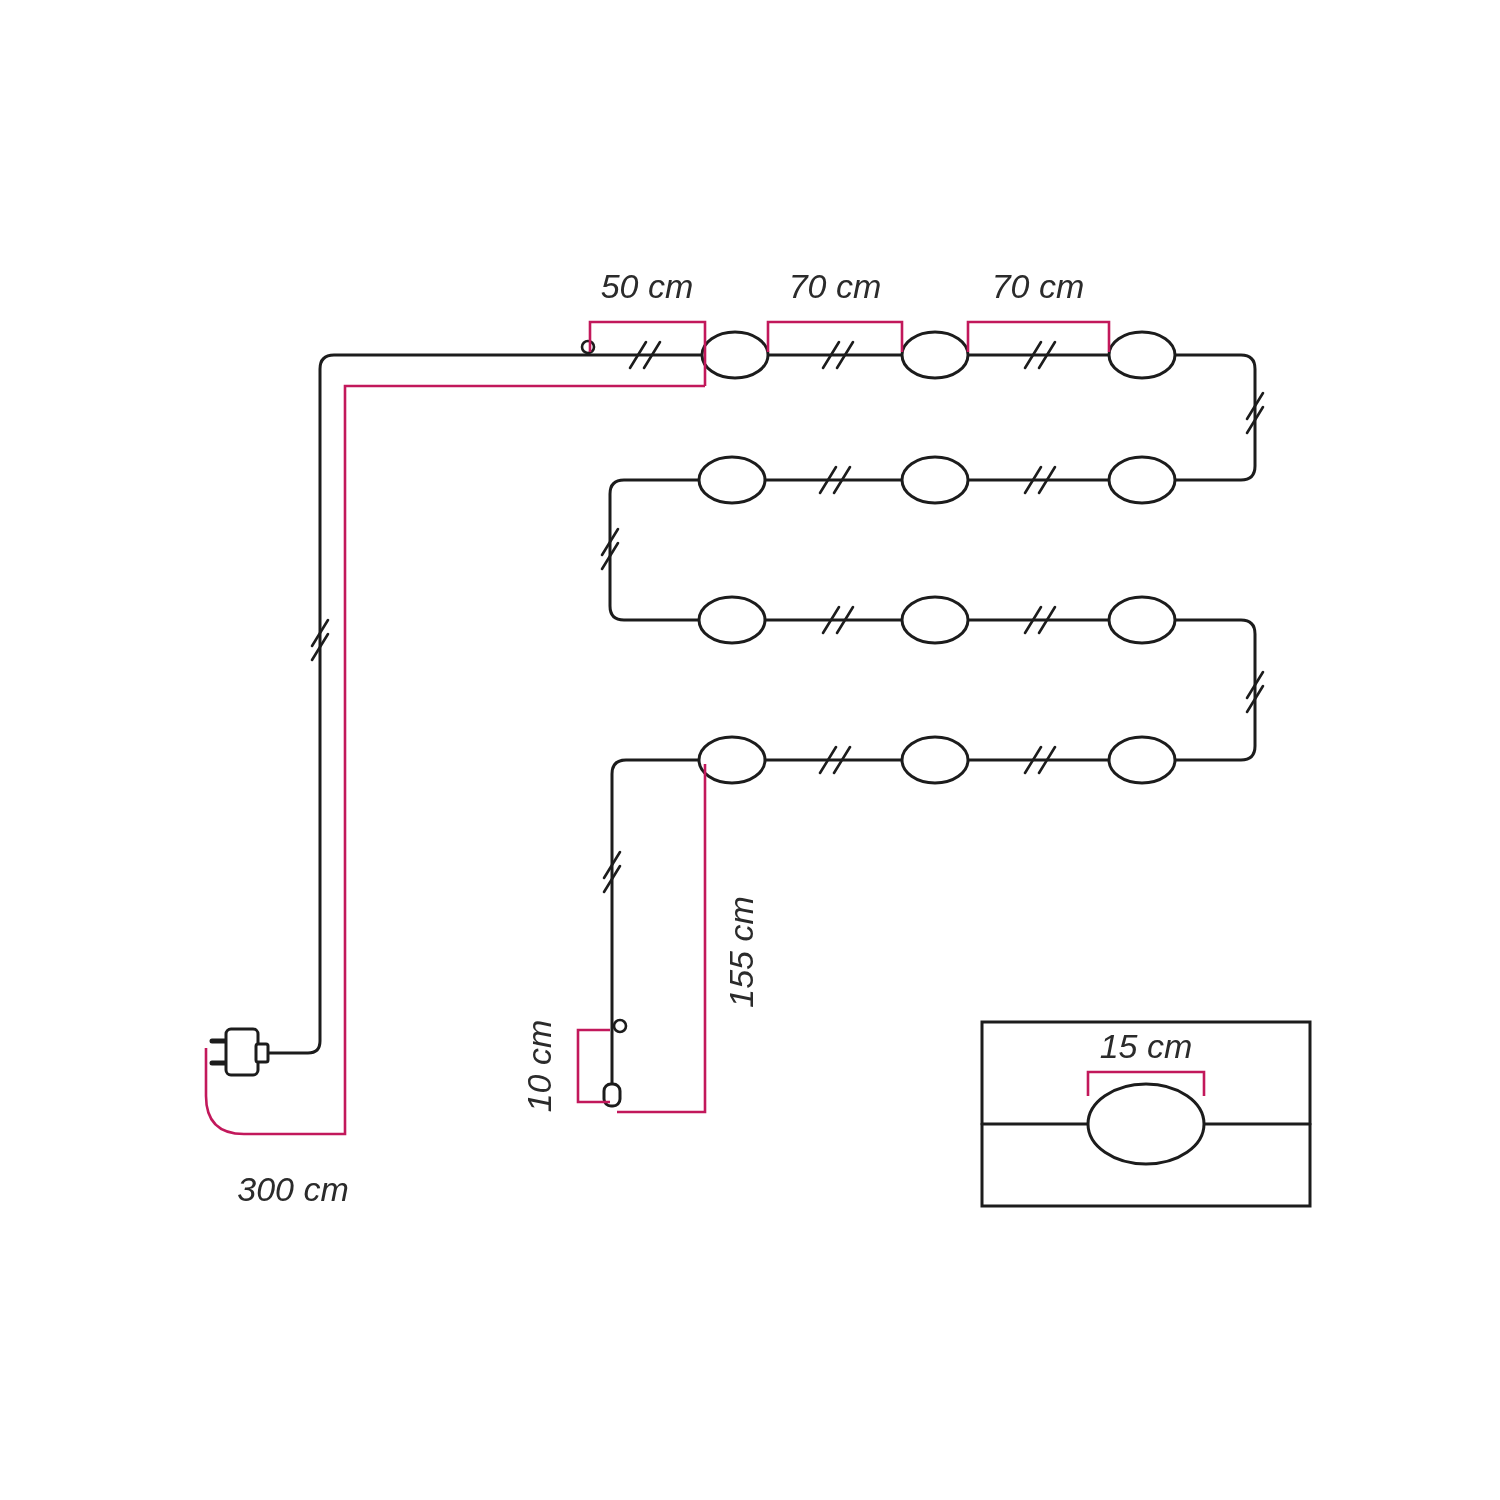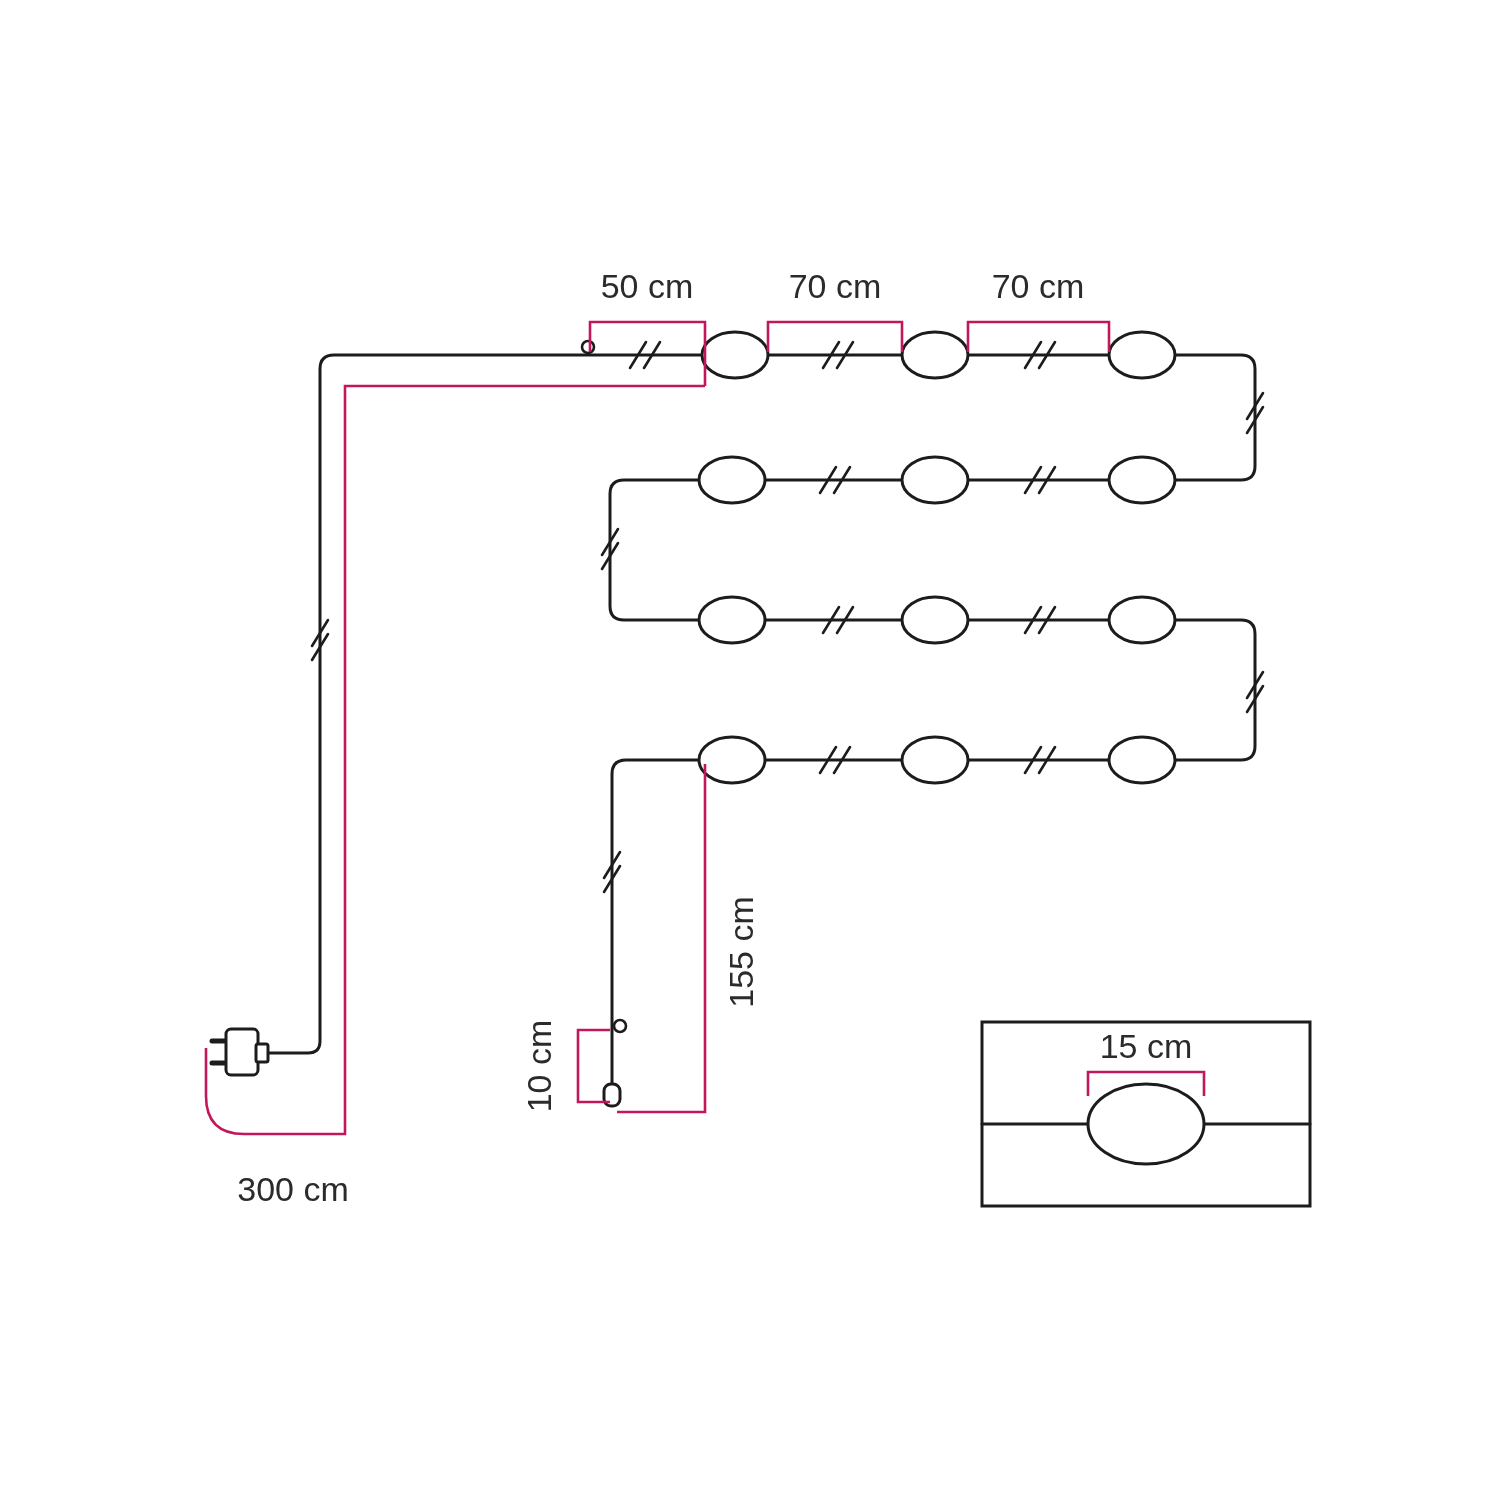--- a/index.html
+++ b/index.html
@@ -1,17 +1,17 @@
 <!DOCTYPE html>
 <html style="--line: #1c1c1c; --dim: #c2185b; --text: #2b2b2b; --bg: #ffffff;"><head>
 <meta charset="utf-8">
 <style>
   :root{ --line:#1c1c1c; --dim:#c2185b; --text:#2b2b2b; --bg:#ffffff; }
   html,body{ margin:0; padding:0; background:var(--bg); }
-  .stage{ width:1500px; height:1500px; background:var(--bg); }
+  .stage{ width:1500px; height:1500px; background:var(--bg);font-style:italic; }
   .ink{ stroke:var(--line); fill:none; stroke-width:3; stroke-linecap:round; }
   .ink-fill{ stroke:var(--line); fill:#ffffff; stroke-width:3; }
   .brk{ stroke:var(--line); stroke-width:2.6; stroke-linecap:round; }
   .dim{ stroke:var(--dim); fill:none; stroke-width:2.6; }
   .lbl{ fill:var(--text); font-family:"Liberation Sans",sans-serif; font-size:34px; }
 </style>
 </head>
 <body>
 
 <div class="stage">

